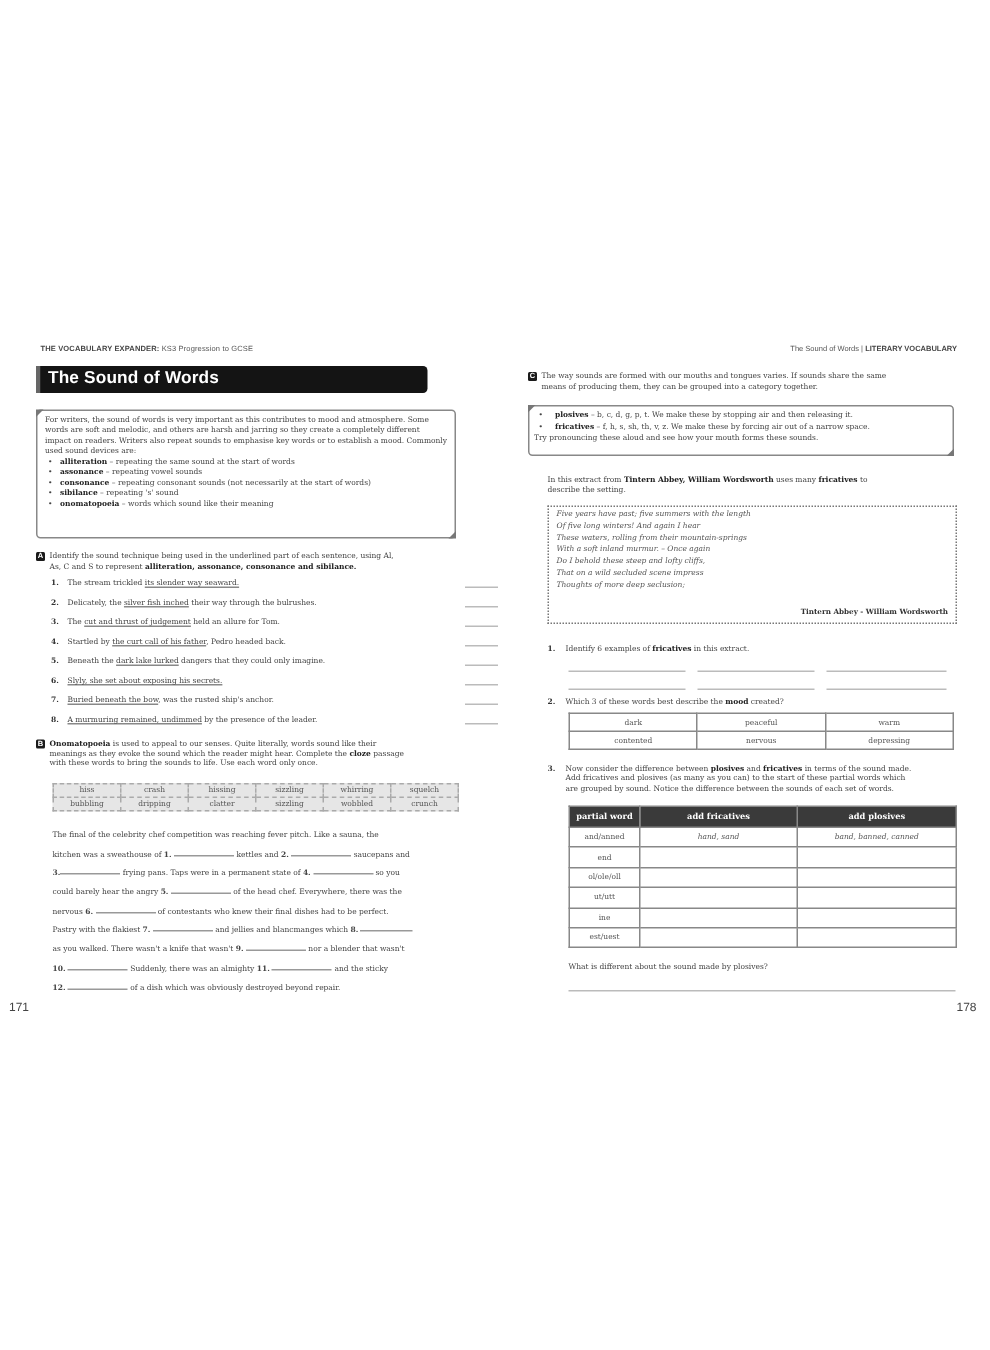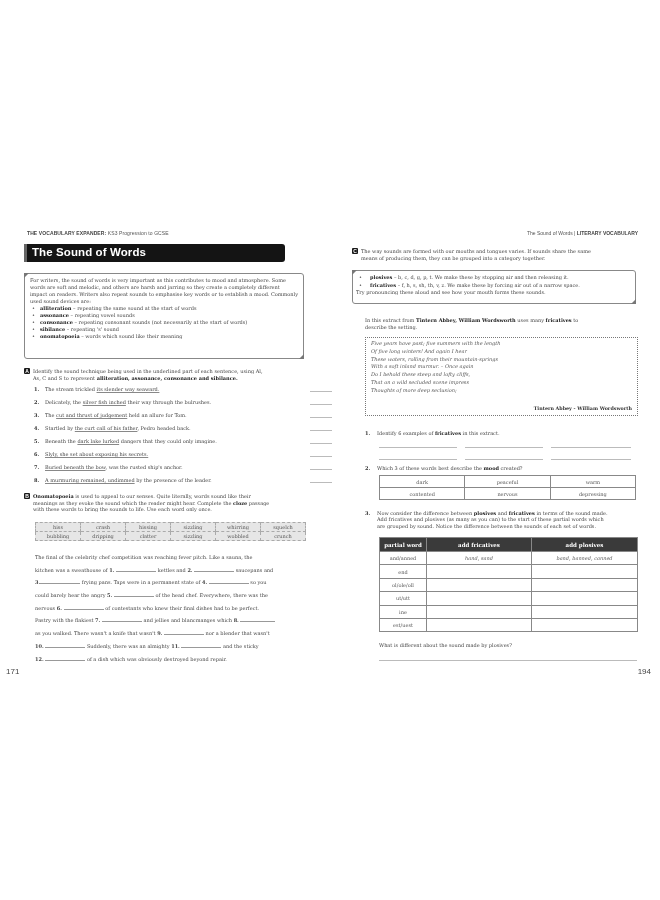--- a/index.html
+++ b/index.html
@@ -339,14 +339,14 @@
       <td>est/uest</td>
       <td></td>
       <td></td>
     </tr>
   </tbody>
     </table>
 
   <div class="q-final">What is different about the sound made by plosives?</div>
   <div class="ans-line" style="left:49px; top:660px; width:258px;"></div>
 
-  <div class="page-num-right">194</div>
+  <div class="page-num-right">178</div>
 </div>
 
 </body></html>

